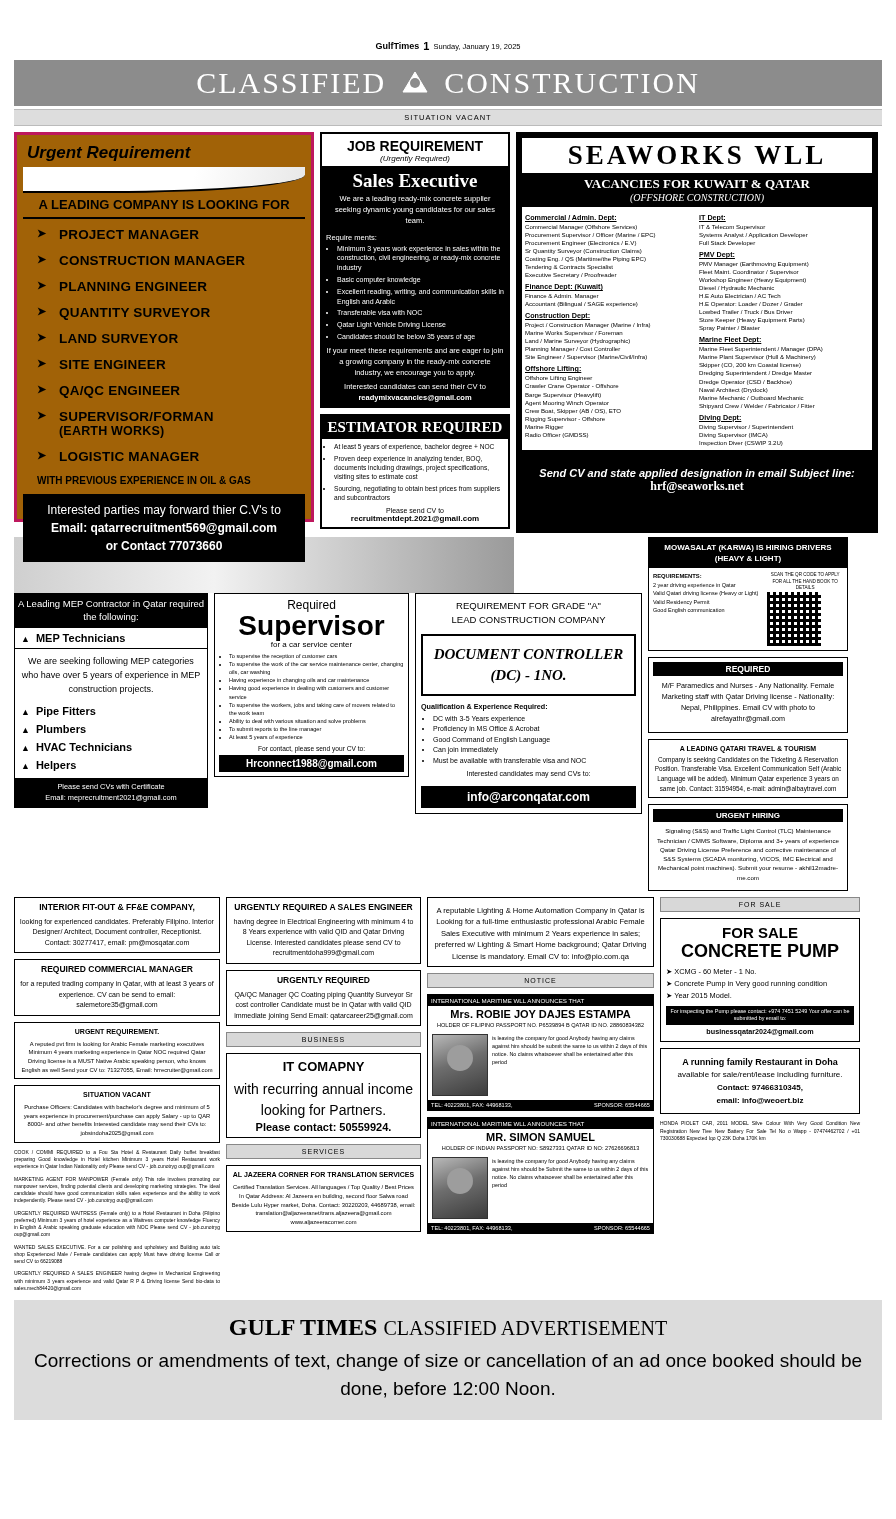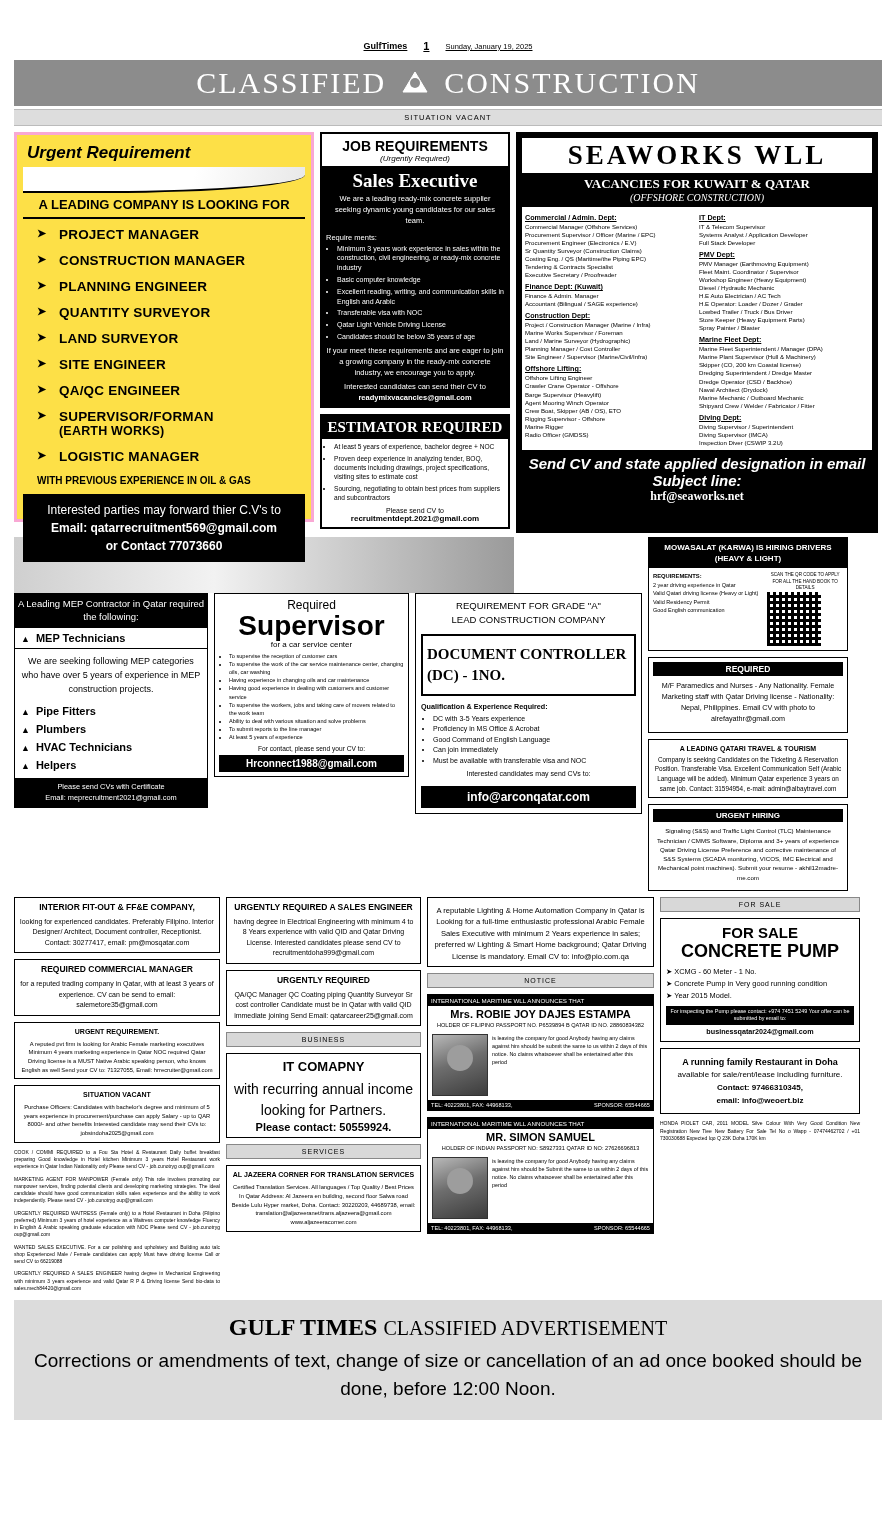--- a/index.html
+++ b/index.html
@@ -8,21 +8,21 @@
     width: 896px;
     height: 1519px;
     background: #ffffff;
     font-family: "Liberation Sans", sans-serif;
     color: #000;
     overflow: hidden;
   }
   .page { position: relative; width: 896px; height: 1519px; padding: 0 14px; }
 
   
-  .masthead { display: flex; align-items: center; justify-content: center; gap: 16px; padding-top: 40px; font-size: 9px; text-decoration: underline; }
+  .masthead { display: flex; align-items: center; justify-content: center; gap: 4px; padding-top: 40px; font-size: 9px; }
   .masthead .gt { font-weight: bold; font-size: 9px; }
   .masthead .pg { font-weight: bold; font-size: 11px; }
   .masthead .date { font-size: 7.5px; }
 
   .classified-banner {
     margin-top: 8px;
     background: #8c8c8c;
     color: #fff;
     height: 46px;
     display: flex; align-items: center; justify-content: center; gap: 14px;
@@ -36,21 +36,21 @@
     padding: 3px 0; margin-top: 3px; border-top: 1px solid #bbb; border-bottom: 1px solid #bbb;
   }
   .b { font-weight: bold; }
 
   
   .top-area { display: flex; gap: 6px; margin-top: 6px; }
   .col-left { width: 300px; }
   .col-mid { width: 190px; }
   .col-right { width: 362px; }
 
-  .urgent-req { border: 3px solid #f9a8d4; padding: 6px; height: 390px; position: relative; background:#fde047;}
+  .urgent-req { border: 3px solid #be185d; padding: 6px; height: 390px; position: relative; background:#a16207;}
   .urgent-req h2 { margin: 0; font-size: 17px; font-style: italic; font-weight: bold; padding: 2px 4px; }
   .swoosh { height: 26px; border-bottom: 2px solid #000; margin: 2px 0 4px 0;
             background: linear-gradient(105deg,#fff 60%,#e8e8e8 100%); border-radius: 0 0 70% 0; }
   .leading-co { text-align: center; font-weight: bold; font-size: 13px; border-bottom: 2px solid #000; padding-bottom: 5px; margin-bottom: 8px; }
   .job-list { list-style: none; margin: 0; padding: 0 0 0 14px; }
   .job-list li { font-size: 13.5px; font-weight: bold; margin: 0 0 11px 0; position: relative; padding-left: 22px; letter-spacing: .2px; }
   .job-list li::before { content: "\27A4"; position: absolute; left: 0; top: 0; font-size: 11px; }
   .job-list li .sub { display: block; font-size: 12.5px; padding-left: 0; }
   .prev-exp { font-size: 10px; font-weight: bold; margin: 6px 0 0 14px; }
   .contact-blk { background: #000; color: #fff; text-align: center; padding: 7px 4px; margin-top: 8px; font-size: 12px; line-height: 1.5; }
@@ -77,21 +77,21 @@
 
   
   .seaworks { border: 2px solid #000; background: #000; color: #fff; padding: 4px; height: 401px; }
   .seaworks .brand { background: #fff; color: #000; text-align: center; font-size: 27px; font-weight: bold; letter-spacing: 3px; font-family: "Liberation Serif", serif; padding: 2px 0; }
   .seaworks .vac { text-align: center; font-size: 13px; font-weight: bold; font-family: "Liberation Serif", serif; margin-top: 3px; }
   .seaworks .off { text-align: center; font-size: 10px; font-style: italic; font-family: "Liberation Serif", serif; margin-bottom: 4px; }
   .sw-cols { display: flex; gap: 4px; background: #fff; color: #000; padding: 3px; }
   .sw-col { width: 50%; }
   .sw-dept { font-size: 7.2px; font-weight: bold; text-decoration: underline; margin: 3px 0 1px; }
   .sw-item { font-size: 6.1px; line-height: 1.32; }
-  .sw-send { text-align: center; font-size: 15px; font-style: italic; font-weight: bold; margin-top: 5px; }
+  .sw-send { text-align: center; font-size: 11px; font-style: italic; font-weight: bold; margin-top: 17px; }
   .sw-mail { text-align: center; font-size: 12px; font-weight: bold; font-family: "Liberation Serif", serif; }
 
   .grad-strip { height: 56px; margin-top: 4px; background: linear-gradient(90deg,#cfcfcf,#f2f2f2 40%,#9a9a9a); }
 
   
   .mid-band { display: flex; gap: 6px; margin-top: 6px; }
   .mc1 { width: 194px; }
   .mc2 { width: 195px; }
   .mc3 { width: 227px; }
   .mc4 { width: 200px; }
@@ -108,21 +108,21 @@
   .supv .r1 { text-align: center; font-size: 12px; }
   .supv .r2 { text-align: center; font-size: 28px; font-weight: bold; line-height: 1; }
   .supv .r3 { text-align: center; font-size: 8px; margin-bottom: 3px; }
   .supv ul { margin: 2px 0; padding-left: 10px; }
   .supv li { font-size: 5.6px; line-height: 1.45; }
   .supv .cf { font-size: 6.6px; text-align: center; margin-top: 4px; }
   .supv .mail { background: #000; color: #fff; text-align: center; font-size: 10px; font-weight: bold; padding: 3px; margin-top: 3px; }
 
   .gradea { border: 1px solid #000; padding: 5px; }
   .gradea .h1 { text-align: center; font-size: 9.5px; line-height: 1.5; }
-  .gradea .doc { border: 2px solid #000; text-align: left; font-size: 15px; font-weight: bold; font-family: "Liberation Serif", serif; padding: 8px 4px; line-height: 1.4; margin: 6px 0; }
+  .gradea .doc { border: 2px solid #000; text-align: center; font-size: 15px; font-weight: bold; font-style: italic; font-family: "Liberation Serif", serif; padding: 8px 4px; line-height: 1.4; margin: 6px 0; }
   .gradea .qh { font-size: 7.2px; font-weight: bold; }
   .gradea ul { margin: 3px 0; padding-left: 12px; }
   .gradea li { font-size: 7px; line-height: 1.5; }
   .gradea .note { font-size: 7px; text-align: center; margin-top: 4px; }
   .gradea .mail { background: #000; color: #fff; text-align: center; font-size: 12px; font-weight: bold; padding: 4px; margin-top: 9px; }
 
   .mowa { border: 1px solid #000; }
   .mowa .hd { background: #000; color: #fff; text-align: center; font-size: 8px; font-weight: bold; padding: 4px 2px; line-height: 1.4; }
   .mowa .bd { display: flex; padding: 4px; gap: 4px; }
   .mowa .req { font-size: 5.5px; line-height: 1.5; width: 58%; }
@@ -235,21 +235,21 @@
         <div class="contact-blk">
           <div>Interested parties may forward thier C.V's to</div>
           <div class="b">Email: qatarrecruitment569@gmail.com</div>
           <div class="b">or Contact 77073660</div>
         </div>
       </div>
     </div>
 
     <div class="col-mid">
       <div class="job-opp">
-        <div class="hd">JOB REQUIREMENTS</div>
+        <div class="hd">JOB REQUIREMENT</div>
         <div class="sub">(Urgently Required)</div>
         <div class="sales-exec">
           <div class="t">Sales Executive</div>
           <div class="d">We are a leading ready-mix concrete supplier seeking dynamic young candidates for our sales team.</div>
           <div class="req-h">Require ments:</div>
           <ul>
             <li>Minimum 3 years work experience in sales within the construction, civil engineering, or ready-mix concrete industry</li>
             <li>Basic computer knowledge</li>
             <li>Excellent reading, writing, and communication skills in English and Arabic</li>
             <li>Transferable visa with NOC</li>

